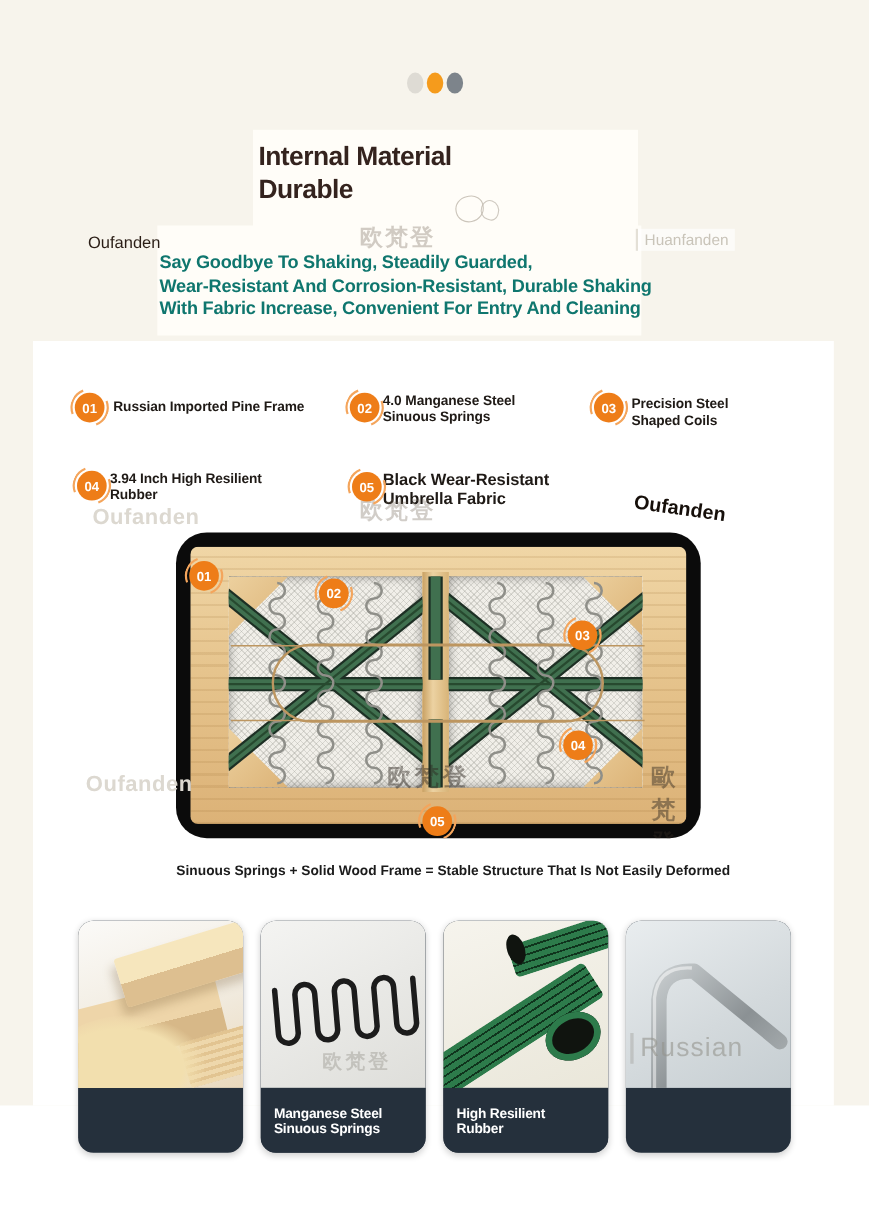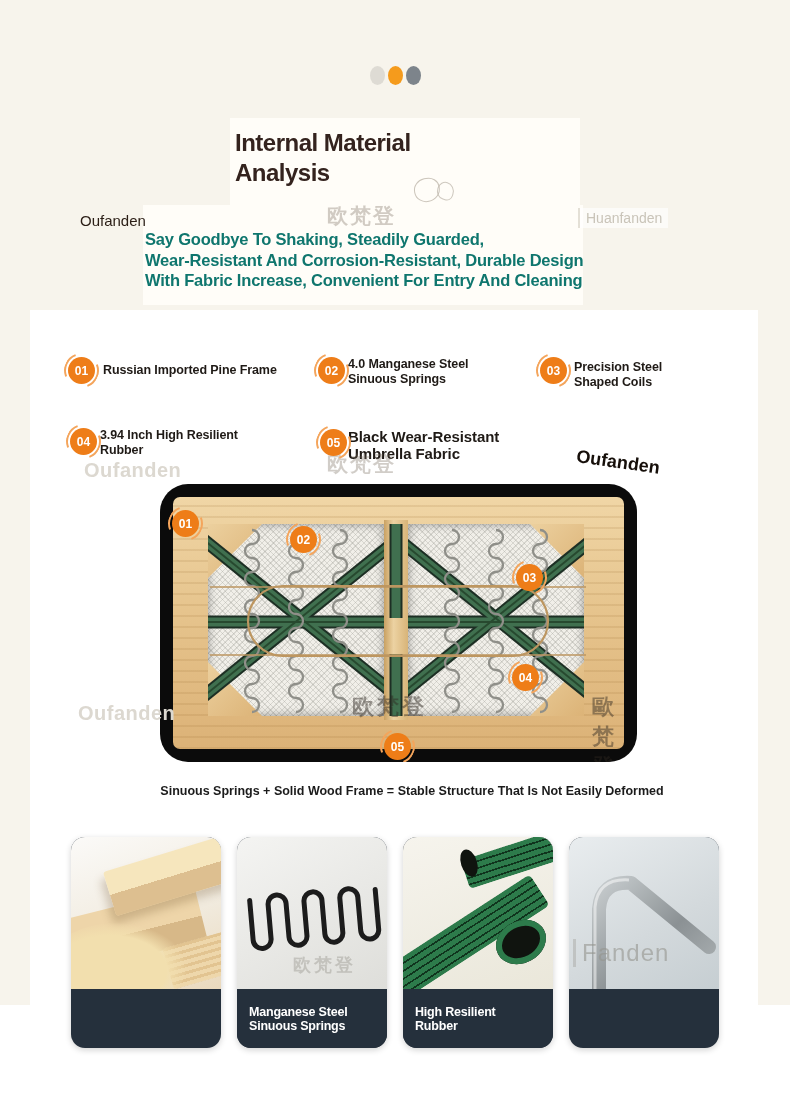--- a/index.html
+++ b/index.html
@@ -122,32 +122,32 @@
   <span class="dot" style="background:#dedbd4"></span>
   <span class="dot" style="background:#f59b1c"></span>
   <span class="dot" style="background:#7d848b"></span>
 </div>
 
 <div class="abs patch" style="left:230px;top:118px;width:350px;height:92px"></div>
 <div class="abs patch" style="left:143px;top:205px;width:440px;height:100px"></div>
 
 <div class="abs title">
   <div>Internal Material</div>
-  <div>Analysis</div>
+  <div>Durable</div>
 </div>
 <span class="abs doodle1"></span>
 <span class="abs doodle2"></span>
 
 <div class="abs wm-dark-left">Oufanden</div>
 <div class="abs wm-cn wm-cn1">欧梵登</div>
 <div class="abs wm-huan">Huanfanden</div>
 
 <div class="abs subtitle">
   <div>Say Goodbye To Shaking, Steadily Guarded,</div>
-  <div>Wear-Resistant And Corrosion-Resistant, Durable Design</div>
+  <div>Wear-Resistant And Corrosion-Resistant, Durable Shaking</div>
   <div>With Fabric Increase, Convenient For Entry And Cleaning</div>
 </div>
 
 <div class="abs panel"></div>
 <div class="abs bottom-white"></div>
 
 <div class="badge" style="left:68px;top:357px">
     <span>01</span>
   </div>
 <div class="callout-label" style="left:103px;top:363px">
@@ -332,17 +332,17 @@
         <defs>
           <linearGradient id="mg" x1="0" y1="0" x2="1" y2="1">
             <stop offset="0" stop-color="#c7ccce"></stop>
               <stop offset=".55" stop-color="#8b9194"></stop>
               <stop offset="1" stop-color="#aeb4b6"></stop>
           </linearGradient>
         </defs>
         <path d="M30 152 V72 Q32 44 62 46 L140 110" fill="none" stroke="url(#mg)" stroke-width="14" stroke-linecap="round" stroke-linejoin="round"></path>
         <path d="M26 152 V70 Q29 41 60 43" fill="none" stroke="rgba(255,255,255,.5)" stroke-width="3"></path>
       </svg>
-      <div class="wm-fanden">Fanden</div>
+      <div class="wm-fanden">Russian</div>
     </div>
   </div>
 
 </div>
 
 </body></html>

